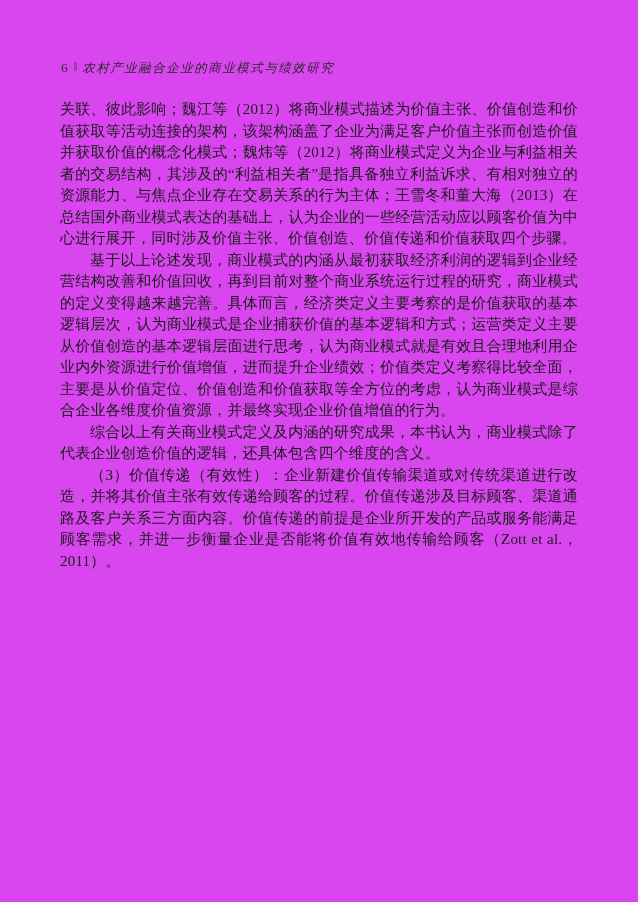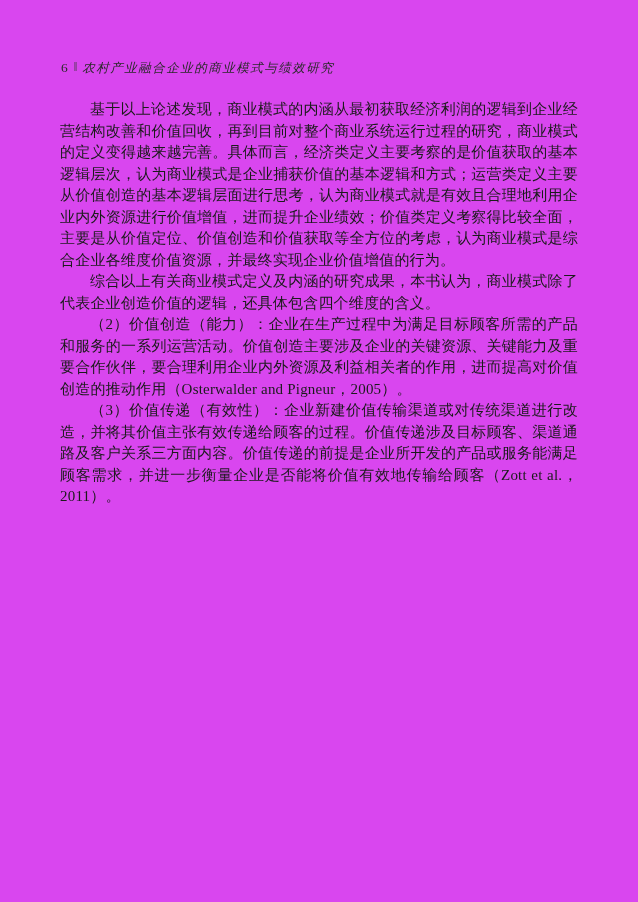--- a/index.html
+++ b/index.html
@@ -69,19 +69,19 @@
 </head>
 <body>
 
 <div class="page">
 
   <div class="running-head">
     <span class="page-num">6</span><span class="sep">‖</span><span class="book-title">农村产业融合企业的商业模式与绩效研究</span>
   </div>
 
   <div class="body-text">
+    <p class="no-indent">关联、彼此影响；魏江等（2012）将商业模式描述为价值主张、价值创造和价值获取等活动连接的架构，该架构涵盖了企业为满足客户价值主张而创造价值并获取价值的概念化模式；魏炜等（2012）将商业模式定义为企业与利益相关者的交易结构，其涉及的“利益相关者”是指具备独立利益诉求、有相对独立的资源能力、与焦点企业存在交易关系的行为主体；王雪冬和董大海（2013）在总结国外商业模式表达的基础上，认为企业的一些经营活动应以顾客价值为中心进行展开，同时涉及价值主张、价值创造、价值传递和价值获取四个步骤。</p>
     <p>基于以上论述发现，商业模式的内涵从最初获取经济利润的逻辑到企业经营结构改善和价值回收，再到目前对整个商业系统运行过程的研究，商业模式的定义变得越来越完善。具体而言，经济类定义主要考察的是价值获取的基本逻辑层次，认为商业模式是企业捕获价值的基本逻辑和方式；运营类定义主要从价值创造的基本逻辑层面进行思考，认为商业模式就是有效且合理地利用企业内外资源进行价值增值，进而提升企业绩效；价值类定义考察得比较全面，主要是从价值定位、价值创造和价值获取等全方位的考虑，认为商业模式是综合企业各维度价值资源，并最终实现企业价值增值的行为。</p>
     <p>综合以上有关商业模式定义及内涵的研究成果，本书认为，商业模式除了代表企业创造价值的逻辑，还具体包含四个维度的含义。</p>
-    <p>（2）价值创造（能力）：企业在生产过程中为满足目标顾客所需的产品和服务的一系列运营活动。价值创造主要涉及企业的关键资源、关键能力及重要合作伙伴，要合理利用企业内外资源及利益相关者的作用，进而提高对价值创造的推动作用（Osterwalder and Pigneur，2005）。</p>
     <p>（3）价值传递（有效性）：企业新建价值传输渠道或对传统渠道进行改造，并将其价值主张有效传递给顾客的过程。价值传递涉及目标顾客、渠道通路及客户关系三方面内容。价值传递的前提是企业所开发的产品或服务能满足顾客需求，并进一步衡量企业是否能将价值有效地传输给顾客（Zott et al.，2011）。</p>
   </div>
 
 </div>
 
 </body></html>

